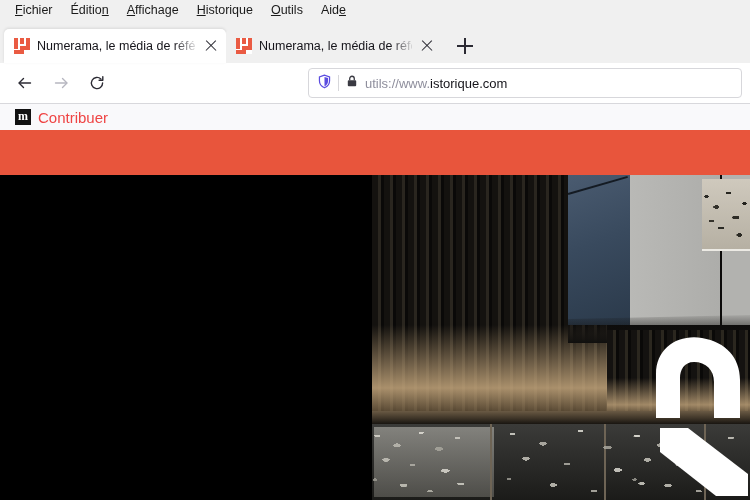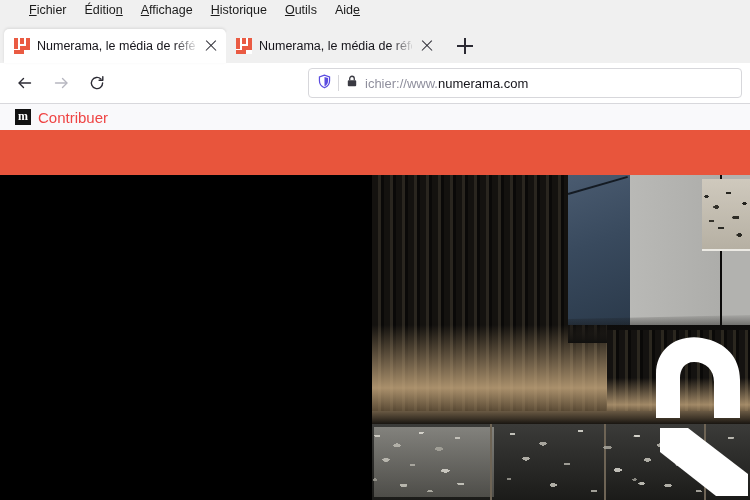--- a/index.html
+++ b/index.html
@@ -9,21 +9,21 @@
     font-family: "Liberation Sans", sans-serif;
     background: #ffffff;
   }
 
   
   .menubar {
     height: 21px;
     background: #f0f0f0;
     display: flex;
     align-items: center;
-    padding-left: 20px;
+    padding-left: 6px;
     gap: 0px;
   }
   .menu-item {
     font-size: 12.5px;
     color: #1a1a1a;
     padding: 2px 9px;
     white-space: nowrap;
     line-height: 15px;
   }
   .menu-item .acc { text-decoration: underline; }
@@ -391,21 +391,21 @@
         <path d="M8 3.1v10.2c2.2-1 3.8-3.3 3.8-5.9V4.2L8 3.1z" fill="#5b4ce0"></path>
       </svg>
     </span>
     <span class="divider"></span>
     <span>
       <svg width="14" height="14" viewBox="0 0 16 16">
         <rect x="3.2" y="7" width="9.6" height="7" rx="1.1" fill="#3a3a42"></rect>
         <path d="M5.4 7V5.2a2.6 2.6 0 0 1 5.2 0V7" fill="none" stroke="#3a3a42" stroke-width="1.5"></path>
       </svg>
     </span>
-    <span class="urltext"><span class="scheme">ichier://www.</span><span class="domain">numerama.com</span></span>
+    <span class="urltext"><span class="scheme">utils://www.</span><span class="domain">istorique.com</span></span>
   </div>
 </div>
 
 <div class="bookmarks">
   <div class="bm-item">
     <span class="fav-m">m</span>
     <span class="bm-label">Contribuer</span>
   </div>
 </div>
 

